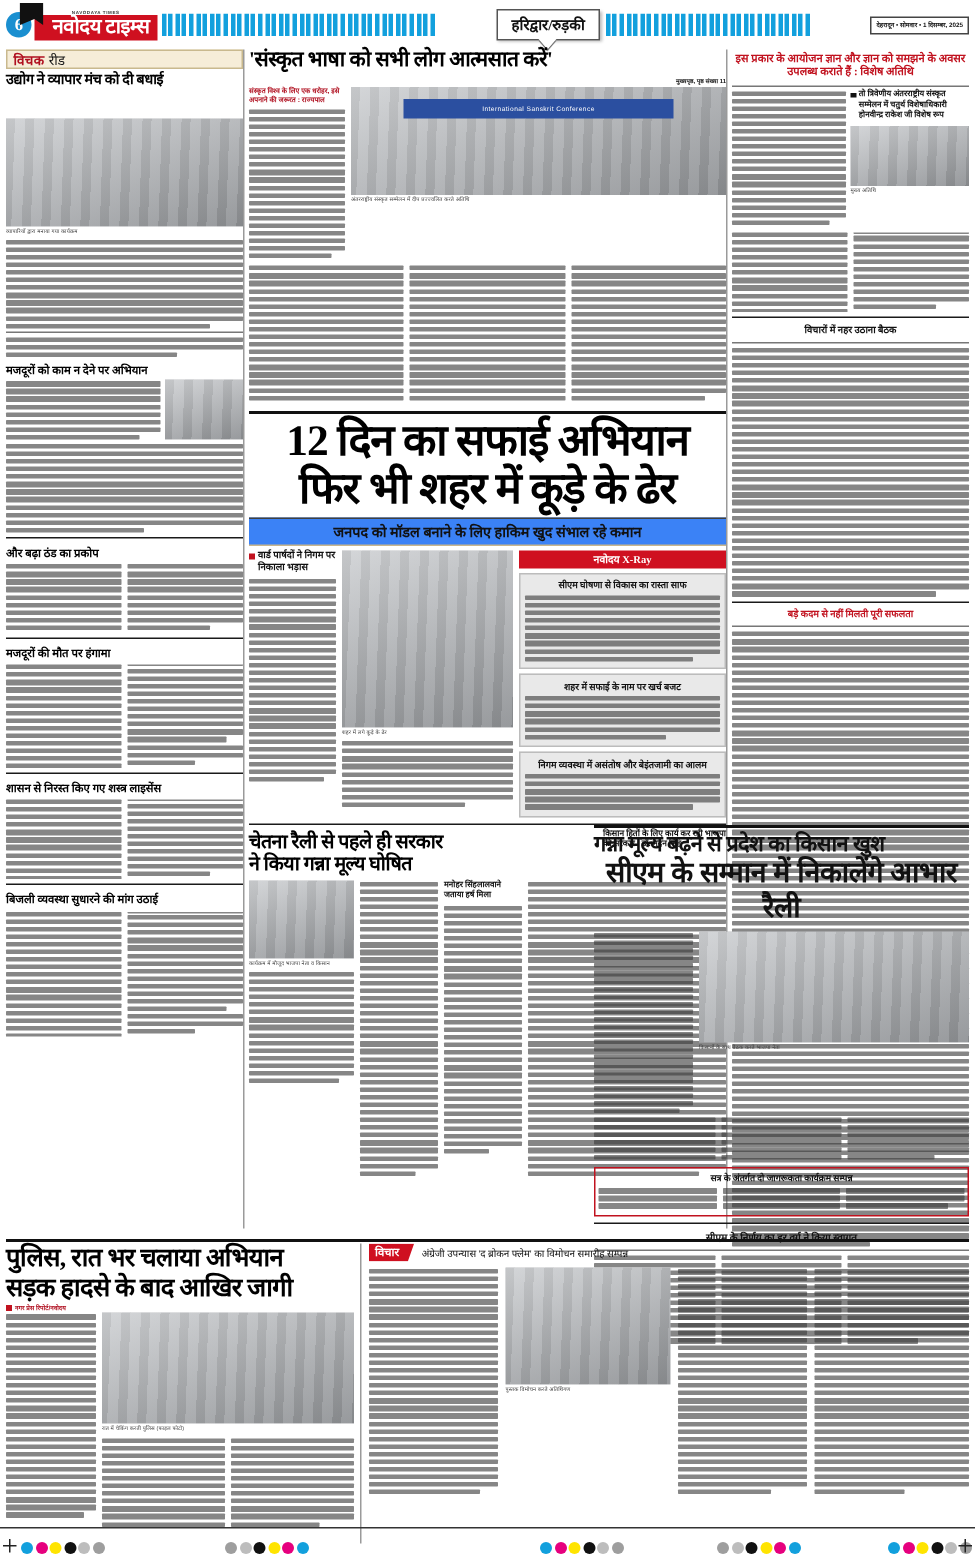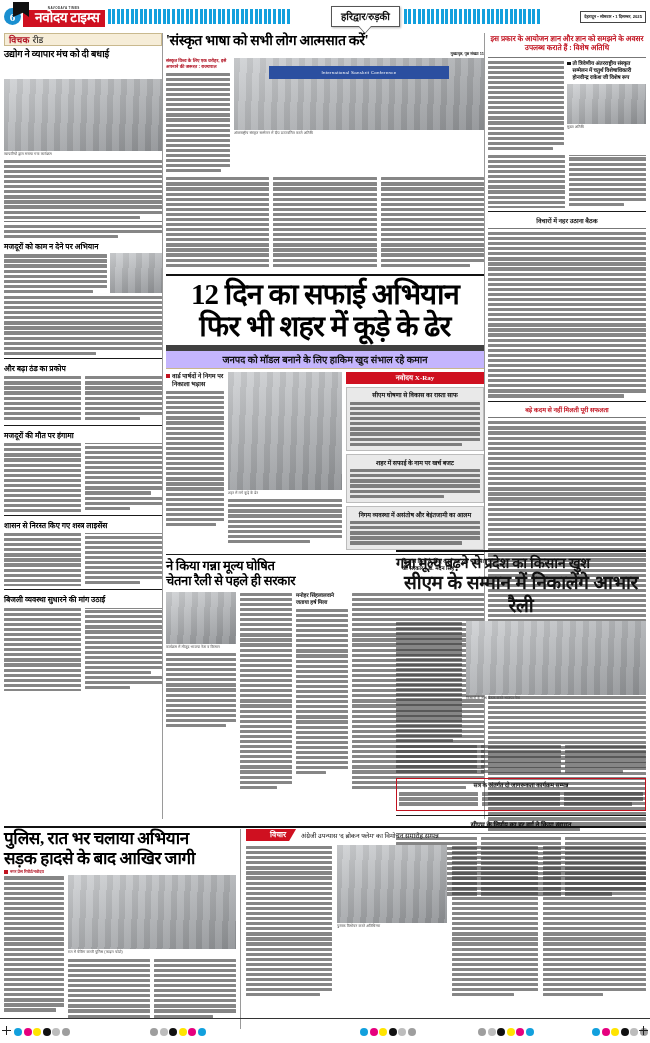--- a/index.html
+++ b/index.html
@@ -150,21 +150,21 @@
     font-family: "Liberation Serif", serif; font-weight: bold;
     font-size: 14px; line-height: 1.2; color: #000;
     letter-spacing: -.3px;
   }
   .mega-head {
     font-family: "Liberation Serif", serif; font-weight: bold;
     font-size: 29px; line-height: 1.1; text-align: center; color: #000;
     letter-spacing: -.8px;
   }
   .band-strap {
-    background: #c4b5fd; border-top: 6px solid #404040; border-bottom: 1px solid #c8b68d;
+    background: #3b82f6; border-top: 1px solid #404040; border-bottom: 1px solid #c8b68d;
     text-align: center; font-family: "Liberation Serif", serif;
     font-size: 9.6px; font-weight: bold; color: #111; padding: 1.5px 0 2px;
   }
   .mid-head2 {
     font-family: "Liberation Serif", serif; font-weight: bold;
     font-size: 13px; line-height: 1.18; color: #000; letter-spacing: -.3px;
   }
 
   
   .red-head {
@@ -203,21 +203,21 @@
     font-size: 4.2px; font-weight: bold; color: #b01020; padding: 1px 0;
   }
   .byline-chip i { width: 4px; height: 4px; background: #c1121f; display: block; }
 
   .tag-flag {
     display: flex; align-items: center; height: 12px;
   }
   .tag-flag .tf-red {
     background: #cf1020; color: #fff;
     font-family: "Liberation Serif", serif; font-weight: bold; font-size: 7.6px;
-    padding: 0 10px 0 24px; height: 12px; line-height: 12px;
+    padding: 0 10px 0 4px; height: 12px; line-height: 12px;
     clip-path: polygon(0 0, 100% 0, 86% 100%, 0 100%);
   }
   .tag-flag .tf-txt {
     font-family: "Liberation Serif", serif; font-size: 6.6px;
     color: #111; margin-left: 5px;
   }
 
   
   #colorbar {
     position: absolute; left: 0; bottom: 0; width: 650px; height: 25px;
@@ -718,22 +718,22 @@
               <div class="blur-line sh2"></div>
           </div>
         </div>
       </div>
     </div>
 
     <div class="rule" style="margin-top:4px;"></div>
 
     <div style="display:flex;gap:4px;align-items:flex-start;">
       <div style="width:232px;flex:0 0 auto;">
+        <div class="mid-head2">चेतना रैली से पहले ही सरकार</div>
         <div class="mid-head2">ने किया गन्ना मूल्य घोषित</div>
-        <div class="mid-head2">चेतना रैली से पहले ही सरकार</div>
       </div>
       <div style="flex:1 1 auto;">
         <div style="font-family:'Liberation Serif',serif;font-weight:bold;font-size:5.6px;line-height:1.3;color:#111;">किसान हितों के लिए कार्य कर रही भाजपा की सरकार : डॉ. मदन सिंह</div>
       </div>
     </div>
 
     <div style="display:flex;gap:4px;align-items:flex-start;margin-top:3px;">
       <div style="width:70px;flex:0 0 auto;">
         <div class="photo" style="height:52px;"></div>
         <div class="cap">कार्यक्रम में मौजूद भाजपा नेता व किसान</div>

